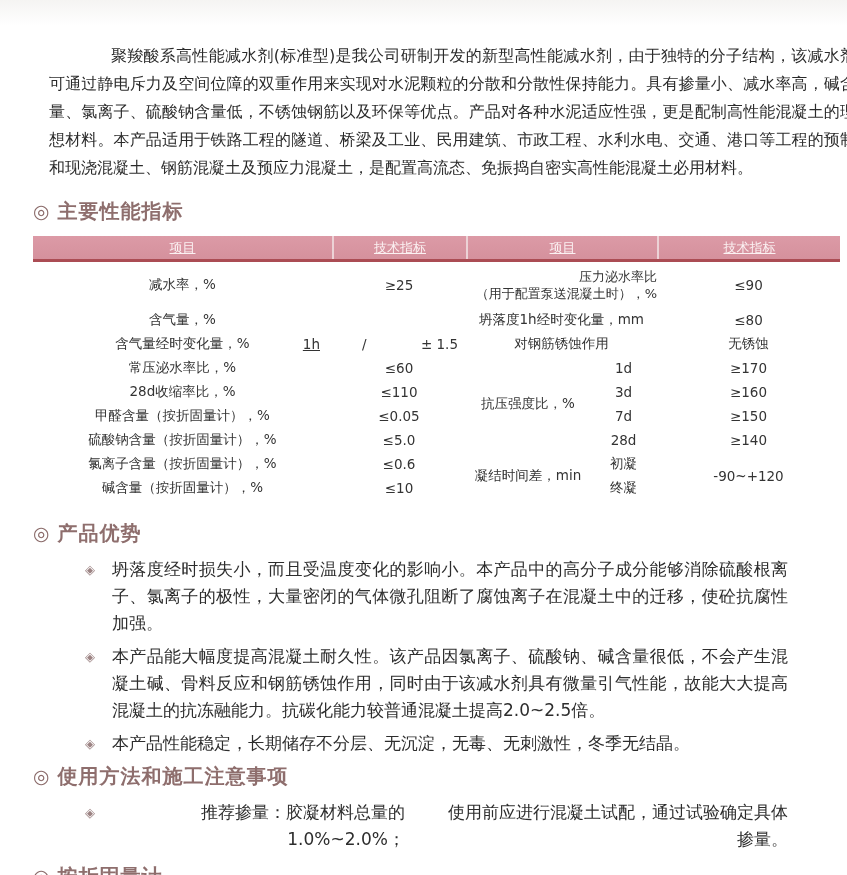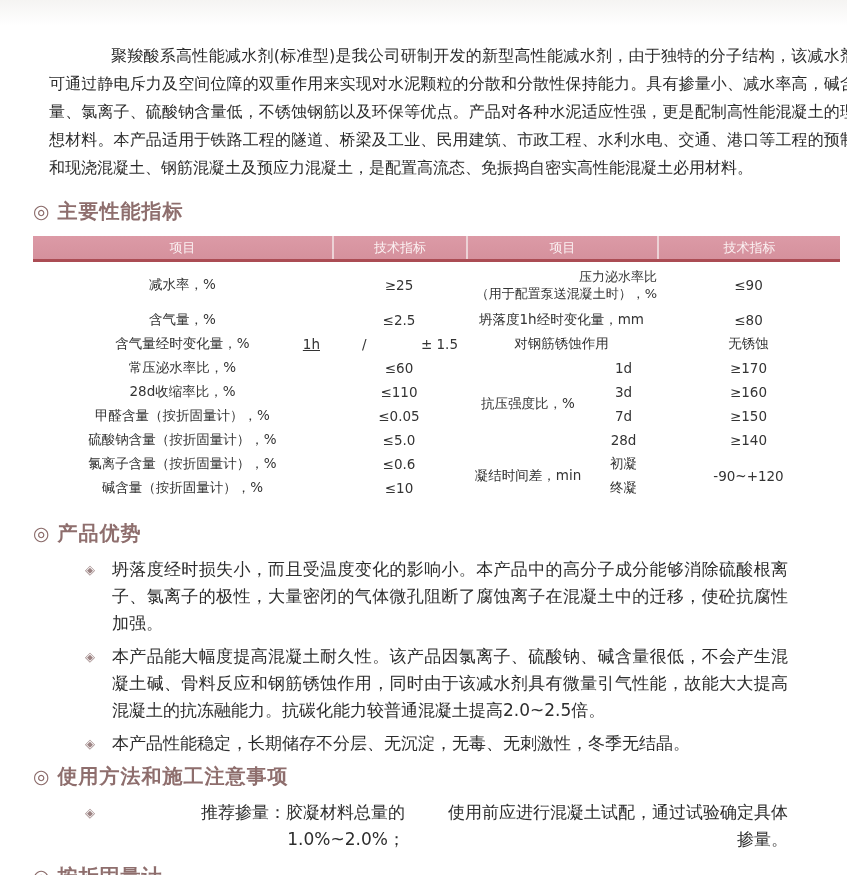--- a/index.html
+++ b/index.html
@@ -35,21 +35,21 @@
   
   .tbl{width:807px;}
   .thead{
     display:grid;
     grid-template-columns:299px 134px 191px 183px;
     height:23px;
     background:linear-gradient(180deg,#dc9aa6 0,#d5919d 100%);
     border-bottom:3px solid #ab4c54;
     color:#fbf1f2;font-size:13px;
   }
-  .thead .hc{display:flex;align-items:center;justify-content:center;}
+  .thead .hc{display:flex;align-items:center;justify-content:center;text-decoration:underline;}
   .thead .hc + .hc{border-left:2px solid #ecd2d6;}
   .tbody{
     display:grid;
     grid-template-columns:299px 134px 124px 67px 183px;
     grid-template-rows:46px repeat(8,24px);
     font-size:13.5px;color:#333;
   }
   .tc{display:flex;align-items:center;justify-content:center;text-align:center;white-space:nowrap;}
   .tc.two{flex-direction:column;line-height:17px;font-size:13px;align-items:flex-end;}
   .tc.lbl1h{position:relative;text-align:center;}
@@ -85,21 +85,20 @@
       <div class="hc">项目</div>
       <div class="hc">技术指标</div>
       <div class="hc">项目</div>
       <div class="hc">技术指标</div>
     </div>
     <div class="tbody">
 
       <div class="tc" style="grid-area:1/1">减水率，%</div>
       <div class="tc" style="grid-area:1/2">≥25</div>
       <div class="tc" style="grid-area:2/1">含气量，%</div>
-      <div class="tc" style="grid-area:2/2">≤2.5</div>
       <div class="tc lbl1h" style="grid-area:3/1">
         <span>含气量经时变化量，%</span>
         <span class="sub1h">1h</span>
       </div>
       <div class="tc val15" style="grid-area:3/2">
         <span class="slash">/</span>
         <span>± 1.5</span>
       </div>
       <div class="tc" style="grid-area:4/1">常压泌水率比，%</div>
       <div class="tc" style="grid-area:4/2">≤60</div>

